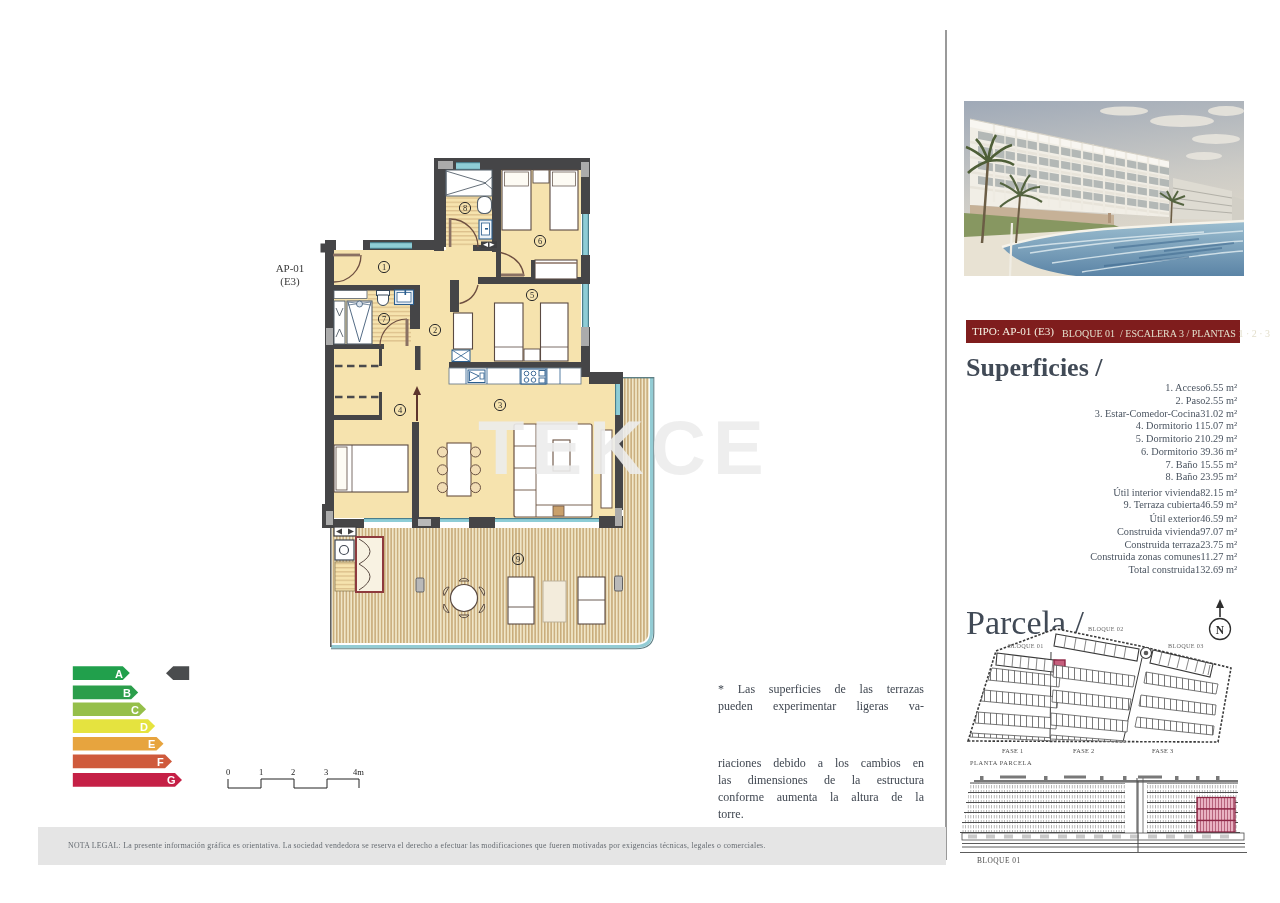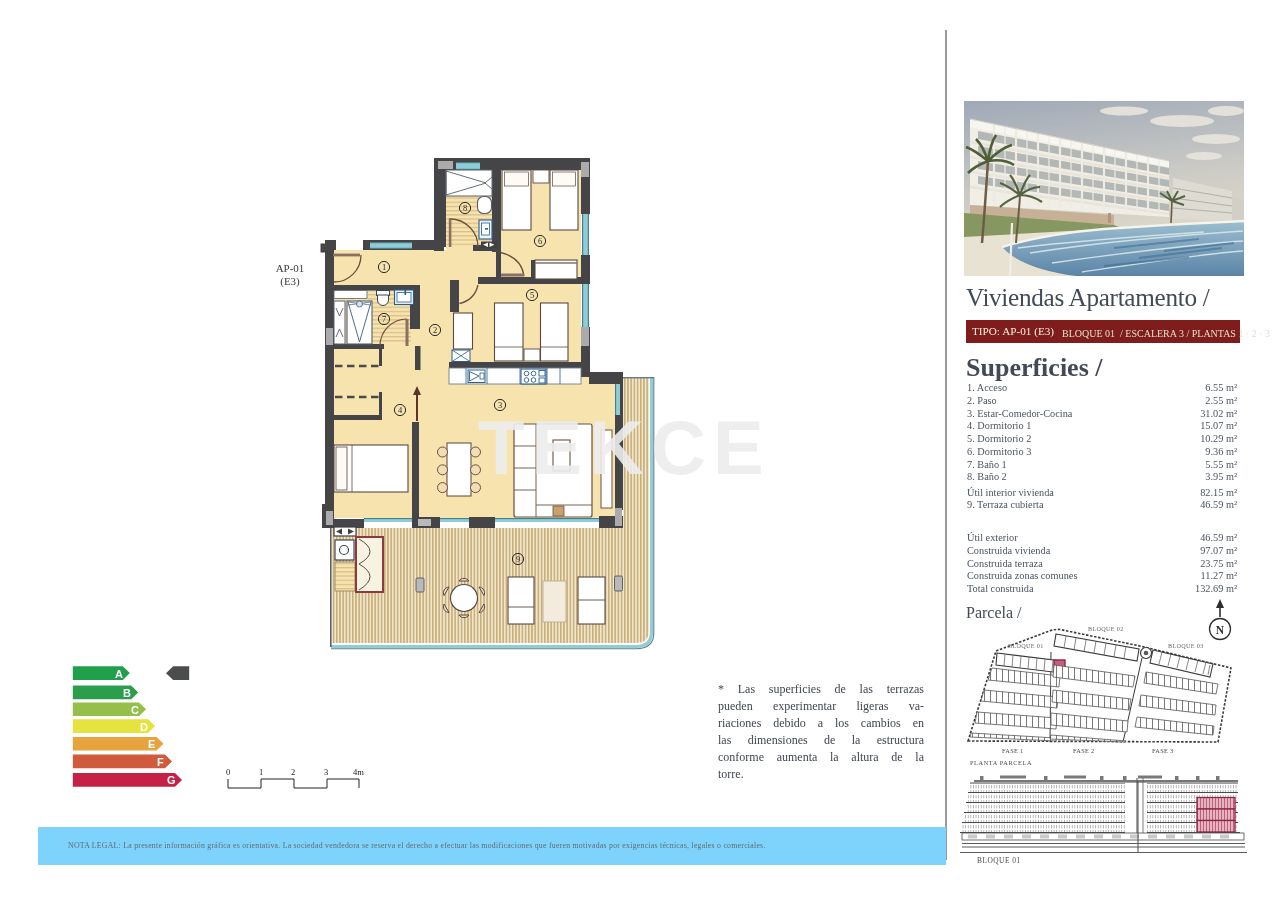--- a/index.html
+++ b/index.html
@@ -1,21 +1,21 @@
 <!DOCTYPE html>
 <html><head>
 <meta charset="utf-8">
 <style>
   html,body{margin:0;padding:0;background:#fff;}
   #page{position:relative;width:1280px;height:903px;background:#ffffff;overflow:hidden;
         font-family:"Liberation Serif", serif;}
   .abs{position:absolute;}
   .ser{font-family:"Liberation Serif", serif;}
   .heading{font-family:"Liberation Serif", serif;color:#414a56;}
-  .row{display:flex;justify-content:space-between;color:#4a5460;}
+  .row{display:flex;justify-content:flex-end;color:#4a5460;}
 </style>
 </head>
 <body>
 <div id="page">
 
 <svg class="abs" style="left:0;top:0" width="960" height="903" viewBox="0 0 960 903">
 <defs>
 <pattern id="deck" width="3.2" height="8" patternUnits="userSpaceOnUse">
   <rect width="3.2" height="8" fill="#f0e6c8"></rect>
   <rect width="1.5" height="8" fill="#c8ab7a"></rect>
@@ -489,21 +489,21 @@
 <text x="39" y="9">1</text>
 <text x="71" y="9">2</text>
 <text x="104" y="9">3</text>
 <text x="133" y="9">4m</text>
 </g>
 </svg>
 
 <div class="abs ser" style="left:718px;top:681px;width:206px;font-size:12px;line-height:17px;color:#3f4650;">
 <div style="text-align:justify;text-align-last:justify;">* Las superficies de las terrazas</div>
 <div style="text-align:justify;text-align-last:justify;">pueden experimentar ligeras va-</div>
-<div style="text-align:justify;text-align-last:justify;">riaciones debido a los cambios en</div>
+<div style="text-align:justify;text-align-last:justify;margin-top:40px;">riaciones debido a los cambios en</div>
 <div style="text-align:justify;text-align-last:justify;">las dimensiones de la estructura</div>
 <div style="text-align:justify;text-align-last:justify;">conforme aumenta la altura de la</div>
 <div>torre.</div>
 </div>
 
 <div class="abs" style="left:945px;top:30px;width:1.5px;height:830px;background:#9a9a9a;"></div>
 
 <svg class="abs" style="left:964px;top:101px" width="280" height="175" viewBox="0 0 280 175">
 <defs>
 <linearGradient id="sky" x1="0" y1="0" x2="0.2" y2="1">
@@ -617,21 +617,20 @@
 <g>
 <path d="M208,100 L207,122" stroke="#6b5d45" stroke-width="1.6" fill="none"></path>
 <path d="M208,100 L196,92 M208,100 L203,90 M208,100 L214,90 M208,100 L221,95 M208,100 L220,104" stroke="#546440" stroke-width="1.9" fill="none"></path>
 </g>
 
 <path d="M48,122 L46,175" stroke="#f0ede4" stroke-width="2.2" fill="none"></path>
 
 <rect x="144" y="112" width="3" height="10" fill="#b0957a"></rect>
 </svg>
 
-<div class="abs heading" style="left:966px;top:284px;font-size:25.2px;letter-spacing:-0.3px;">Viviendas Apartamento /</div>
 
 <div class="abs" style="left:966px;top:320px;width:274px;height:23px;background:#7f1d1d;">
 
 <span class="abs ser" style="left:6px;top:4.5px;font-size:11.2px;color:#f5f1e3;">TIPO: AP-01 (E3)</span>
 
 <span class="abs ser" style="left:96px;top:8px;font-size:10px;color:#e3dfcc;white-space:nowrap;">BLOQUE 01&nbsp; / ESCALERA 3 / PLANTAS 1 · 2 · 3</span>
 </div>
 
 <div class="abs heading" style="left:966px;top:353px;font-size:26px;font-weight:bold;">Superficies /</div>
 
@@ -669,21 +668,21 @@
         <span>3.95 m²</span>
       </div>
 <div class="row" style="height:12.75px;margin-top:2.5px">
         <span>Útil interior vivienda</span>
         <span>82.15 m²</span>
       </div>
 <div class="row" style="height:12.75px">
         <span>9. Terraza cubierta</span>
         <span>46.59 m²</span>
       </div>
-<div class="row" style="height:12.75px;margin-top:20px">
+<div class="row" style="height:12.75px;margin-top:1px">
         <span>Útil exterior</span>
         <span>46.59 m²</span>
       </div>
 <div class="row" style="height:12.75px">
         <span>Construida vivienda</span>
         <span>97.07 m²</span>
       </div>
 <div class="row" style="height:12.75px">
         <span>Construida terraza</span>
         <span>23.75 m²</span>
@@ -691,21 +690,21 @@
 <div class="row" style="height:12.75px">
         <span>Construida zonas comunes</span>
         <span>11.27 m²</span>
       </div>
 <div class="row" style="height:12.75px">
         <span>Total construida</span>
         <span>132.69 m²</span>
       </div>
 </div>
 
-<div class="abs heading" style="left:966px;top:604px;font-size:16px;">Parcela /</div>
+<div class="abs heading" style="left:966px;top:604px;font-size:34px;">Parcela /</div>
 
 <svg class="abs" style="left:1200px;top:596px" width="44" height="48" viewBox="0 0 44 48">
 <circle cx="20" cy="33" r="10.5" fill="none" stroke="#2e2e2e" stroke-width="1.3"></circle>
 <text x="20" y="37.5" font-size="11.5" font-weight="bold" text-anchor="middle" fill="#2e2e2e" font-family="Liberation Serif, serif">N</text>
 <line x1="20" y1="21" x2="20" y2="10" stroke="#2e2e2e" stroke-width="1.6"></line>
 <path d="M20,3 L16,12 L24,12 Z" fill="#2e2e2e"></path>
 </svg>
 
 <svg class="abs" style="left:960px;top:620px" width="280" height="150" viewBox="0 0 280 150">
 <defs>
@@ -855,17 +854,17 @@
 <line x1="2" y1="73.5" x2="285" y2="73.5"></line>
         <line x1="2" y1="77" x2="285" y2="77"></line>
         <line x1="0" y1="82.5" x2="287" y2="82.5"></line>
 </g>
 
 <line x1="178" y1="11" x2="178" y2="82" stroke="#4a4a4a" stroke-width="1"></line>
 
 <text x="17" y="93" font-size="7.4" fill="#4a4a4a" font-family="Liberation Serif, serif" letter-spacing="0.5">BLOQUE 01</text>
 </svg>
 
-<div class="abs" style="left:38px;top:827px;width:908px;height:38px;background:#7dd3fc;text-align:right;">
+<div class="abs" style="left:38px;top:827px;width:908px;height:38px;background:#e5e5e5;text-align:right;">
 <div class="abs ser" style="left:30px;top:14px;font-size:7.8px;color:#646a70;letter-spacing:0.25px;">NOTA LEGAL: La presente información gráfica es orientativa. La sociedad vendedora se reserva el derecho a efectuar las modificaciones que fueren motivadas por exigencias técnicas, legales o comerciales.</div>
 </div>
 
 </div>
 
 </body></html>

